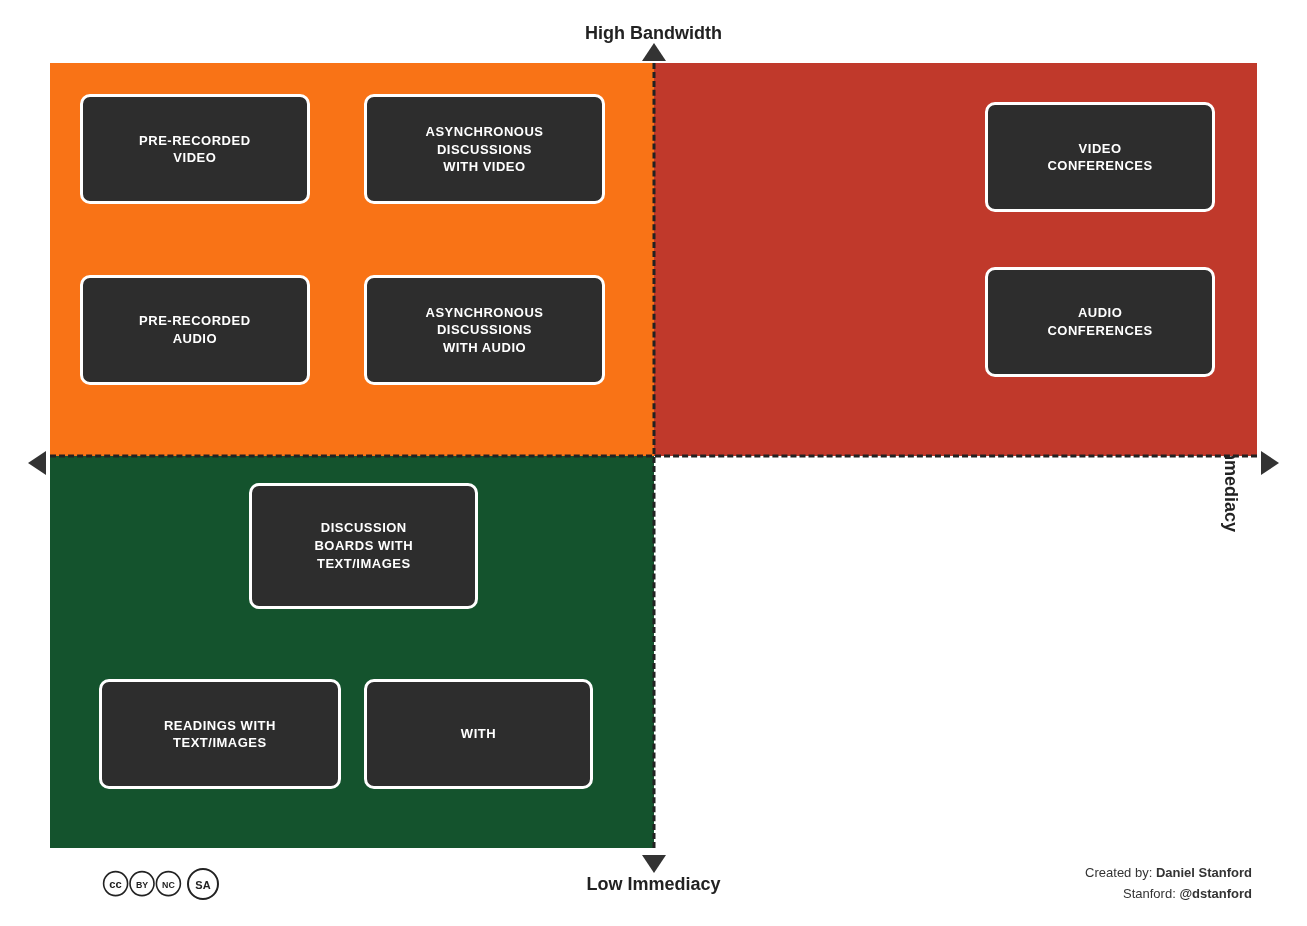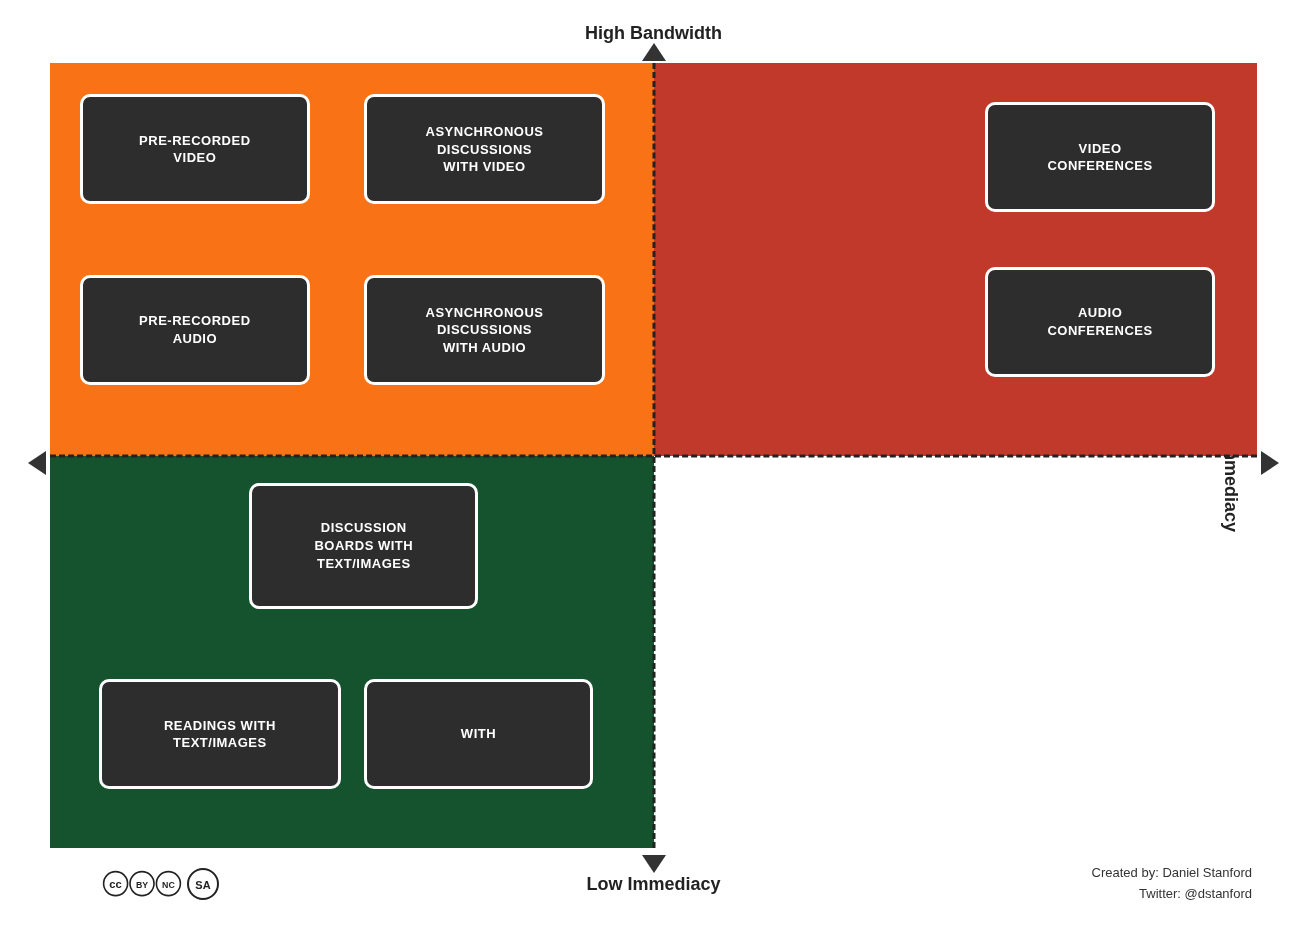--- a/index.html
+++ b/index.html
@@ -174,21 +174,21 @@
       width: 80px;
       height: 30px;
     }
     .credit {
       font-size: 13px;
       color: #333;
       text-align: right;
       line-height: 1.6;
     }
     .credit strong {
-      font-weight: 400;
+      font-weight: 700;
     }
   </style>
 </head>
 <body>
 
 <div class="diagram-wrapper">
 
   <div class="axis-label axis-top">High Bandwidth</div>
 
   <div class="arrow-up"></div>
@@ -276,17 +276,17 @@
       </svg>
 
       <svg width="35" height="35" viewBox="0 0 35 35">
         <circle cx="17" cy="17" r="15" fill="none" stroke="#222" stroke-width="2"></circle>
         <text x="17" y="22" text-anchor="middle" font-size="11" font-weight="900" fill="#222">SA</text>
       </svg>
     </div>
 
     <div class="credit">
       <span>Created by: </span><strong>Daniel Stanford</strong><br>
-      <span>Twitter: </span><strong>@dstanford</strong>
+      <span>Stanford: </span><strong>@dstanford</strong>
     </div>
   </div>
 
 </div>
 
 </body></html>

